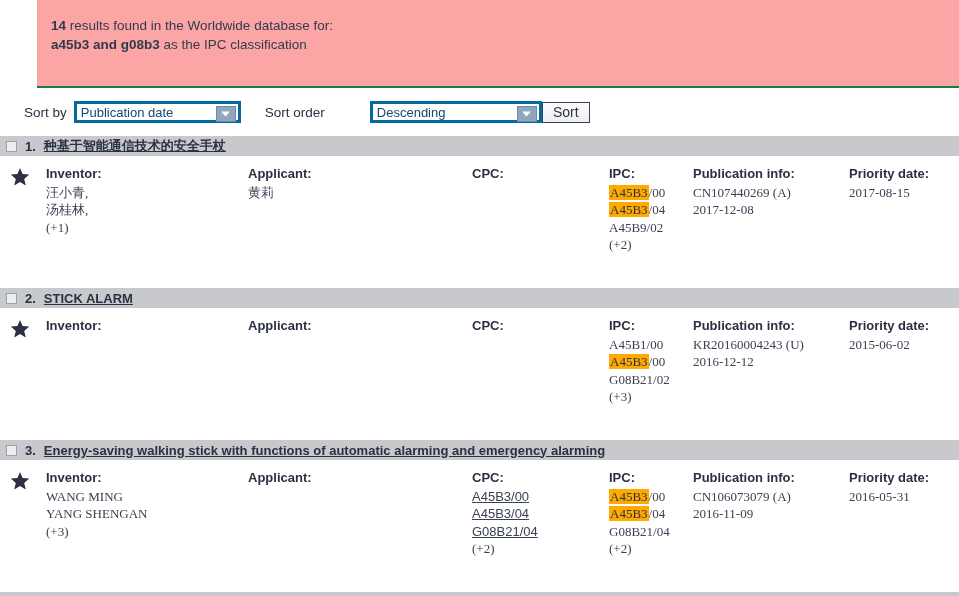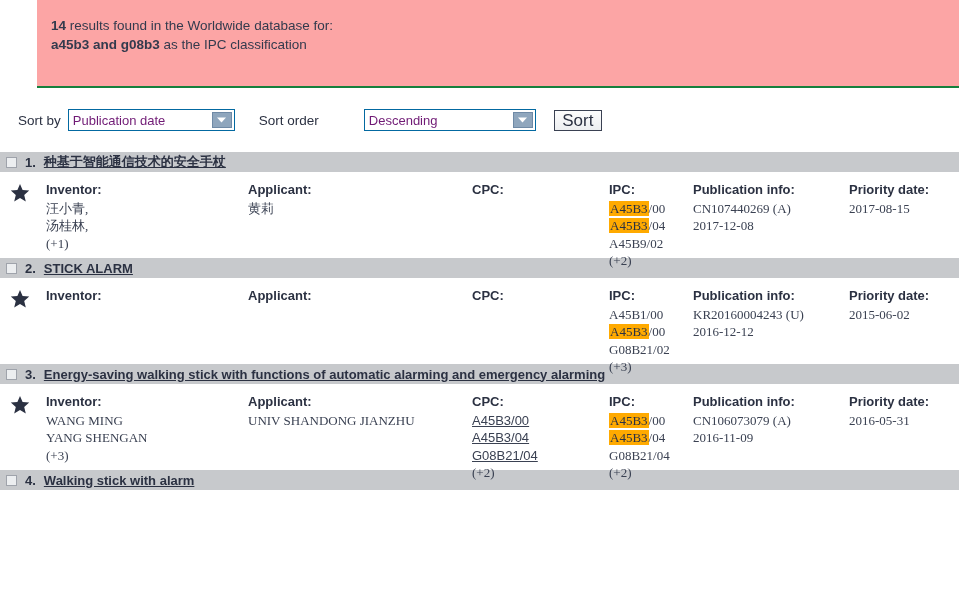--- a/index.html
+++ b/index.html
@@ -29,42 +29,42 @@
   .summary-line {
     font-size: 13.5px;
     line-height: 19px;
     color: #333a4d;
     white-space: pre;
   }
   .summary-line b { font-weight: bold; }
 
   
   .sortbar {
-    height: 64px;
+    height: 48px;
     display: flex;
     align-items: center;
-    padding-left: 18px;
+    padding-left: 24px;
     box-sizing: border-box;
   }
   .sort-label {
     font-size: 13.5px;
     color: #2b3142;
     margin-right: 7px;
   }
   .select-box {
     position: relative;
     display: inline-flex;
     align-items: center;
     height: 22px;
-    border: 1px solid #0369a1;
+    border: 3px solid #0369a1;
     background: #ffffff;
     box-sizing: border-box;
     padding: 0 26px 0 4px;
     font-size: 13px;
-    color: #701a75;
+    color: #0c4a6e;
     cursor: pointer;
     white-space: nowrap;
   }
   .select-box.sortby { width: 167px; }
   .select-box.sortorder { width: 172px; margin-left: 38px; }
   .select-arrow {
     position: absolute;
     right: 2px;
     top: 2px;
     width: 20px;
@@ -72,27 +72,26 @@
     background: #8fa6bd;
     border: 1px solid #6f8aa6;
     box-sizing: border-box;
     display: flex;
     align-items: center;
     justify-content: center;
   }
   .select-arrow svg { display: block; }
   .spacer { width: 24px; }
   .sort-button {
-    margin-left: 18px;
     width: 48px;
     height: 21px;
     border: 1px solid #3a4152;
     background: linear-gradient(#fdfdfd, #eceef0);
     font-family: "Liberation Sans", sans-serif;
-    font-size: 17px;
+    font-size: 14px;
     color: #2b3142;
     cursor: pointer;
     padding: 0;
     line-height: 19px;
   }
 
   
   .result {
     width: 100%;
   }
@@ -124,21 +123,21 @@
     font-weight: bold;
     font-size: 13px;
     color: #2b3142;
     text-decoration: underline;
     cursor: pointer;
     white-space: nowrap;
   }
 
   .result-body {
     position: relative;
-    height: 86px;
+    height: 132px;
     padding-top: 9px;
     box-sizing: border-box;
   }
   .star-icon {
     position: absolute;
     left: 10px;
     top: 11px;
     width: 20px;
     height: 20px;
   }
@@ -302,21 +301,20 @@
           <polygon points="10,1 12.6,7.1 19.2,7.6 14.2,11.9 15.8,18.4 10,14.9 4.2,18.4 5.8,11.9 0.8,7.6 7.4,7.1" fill="#2b3142"></polygon>
         </svg>
          <div class="col col-inventor">
            <span class="col-head">Inventor:</span>
            <span class="val-line">WANG MING</span>
           <span class="val-line">YANG SHENGAN</span>
           <span class="val-line">(+3)</span>
          </div>
          <div class="col col-applicant">
            <span class="col-head">Applicant:</span>
-           <span class="val-line">UNIV SHANDONG JIANZHU</span>
          </div>
          <div class="col col-cpc">
            <span class="col-head">CPC:</span>
            <span class="link-line">A45B3/00</span>
           <span class="link-line">A45B3/04</span>
           <span class="link-line">G08B21/04</span>
           <span class="val-line">(+2)</span>
          </div>
          <div class="col col-ipc">
            <span class="col-head">IPC:</span>

